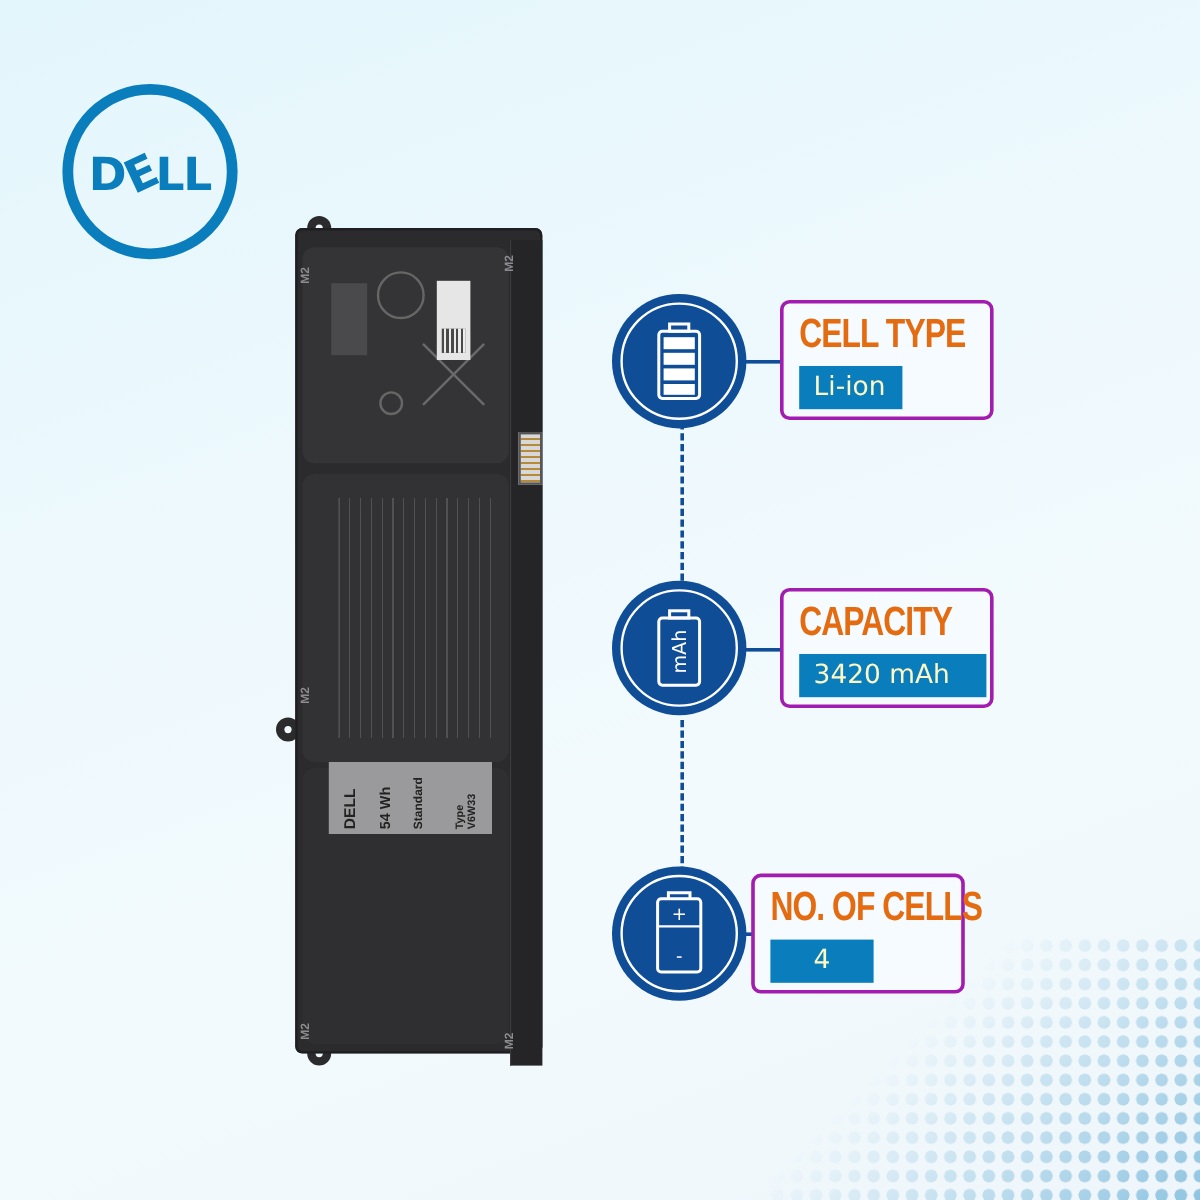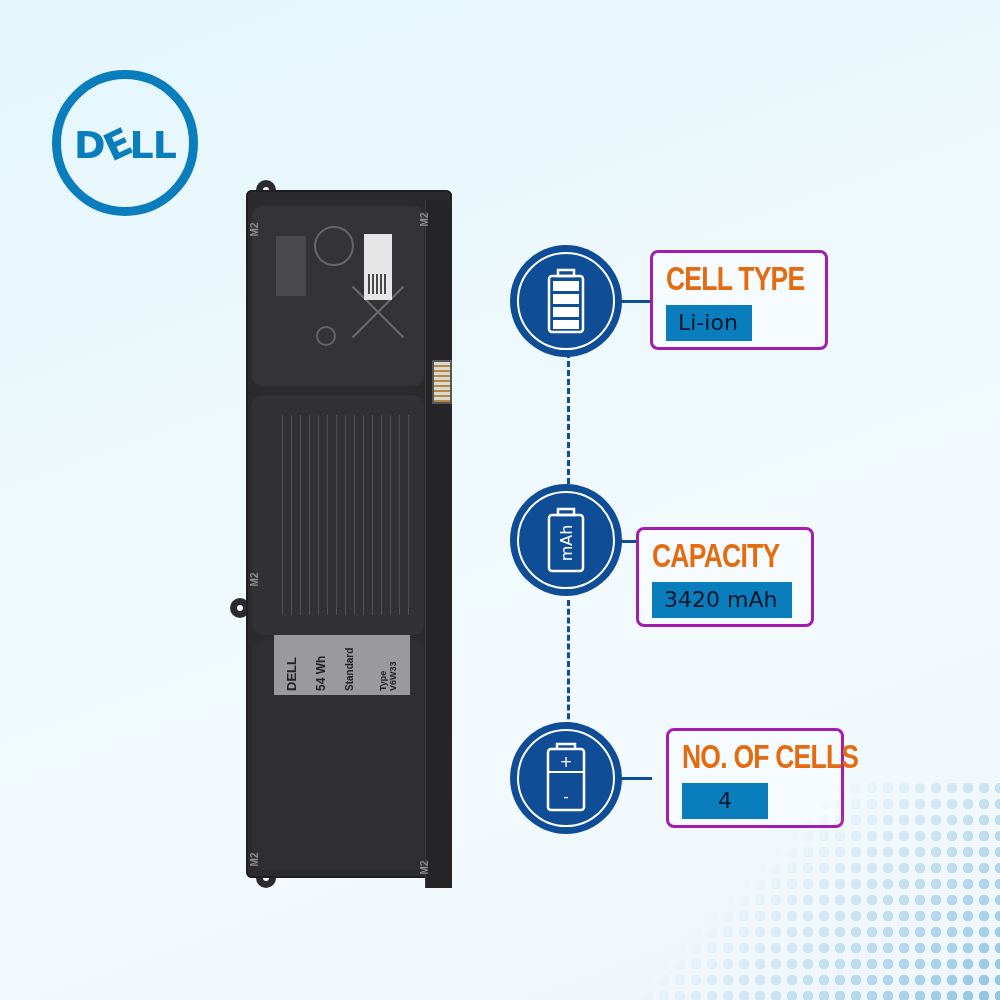--- a/index.html
+++ b/index.html
@@ -37,21 +37,21 @@
   .txtlines{position:absolute;left:30px;top:230px;width:130px;height:150px;
     background:repeating-linear-gradient(90deg,rgba(140,140,145,.35) 0 1px,transparent 1px 9px);}
   
   .vline{left:567px;width:0;border-left:3px dashed #0f4d96;}
   .hline{height:3px;background:#0f4d96;}
   .circle{width:112px;height:112px;border-radius:50%;background:#0f4d96;box-sizing:border-box;}
   .circle .ring{position:absolute;left:7px;top:7px;right:7px;bottom:7px;border:2px solid #fff;border-radius:50%;}
   .card{width:178px;height:100px;border:3px solid #a21caf;border-radius:8px;background:#f5fbfe;box-sizing:border-box;}
   .card .title{position:absolute;left:13px;top:6px;color:#e46b10;font-family:"Liberation Sans",sans-serif;
     font-weight:bold;font-size:34px;letter-spacing:-1px;transform:scaleX(.78);transform-origin:left top;white-space:nowrap;}
-  .card .val{position:absolute;left:13px;top:52px;height:36px;background:#0a7dbc;color:#0f172a;
+  .card .val{position:absolute;left:13px;top:52px;height:36px;background:#0a7dbc;color:#fef9c3;
     font-family:"DejaVu Sans",sans-serif;font-size:22px;line-height:36px;padding:0 12px;box-sizing:border-box;}
   .icon-svg{position:absolute;left:0;top:0;}
   
   .dots{right:0;bottom:0;width:360px;height:220px;
     background-image:radial-gradient(circle,#8fc4e0 45%,transparent 48%);
     background-size:16px 16px;
     -webkit-mask-image:linear-gradient(135deg,transparent 35%,#000 100%);
     mask-image:linear-gradient(135deg,transparent 35%,#000 100%);}
 </style>
 </head>
@@ -119,33 +119,33 @@
 </div>
 
 <div class="abs circle" style="left:510px;top:484px;">
   <div class="ring"></div>
   <svg class="icon-svg" width="112" height="112" viewBox="0 0 112 112">
     <rect x="48" y="25" width="16" height="6" fill="none" stroke="#fff" stroke-width="2.5"></rect>
     <rect x="39" y="31" width="34" height="56" rx="3" fill="none" stroke="#fff" stroke-width="2.5"></rect>
     <text x="0" y="0" fill="#fff" font-family="DejaVu Sans, sans-serif" font-size="16" text-anchor="middle" transform="translate(62 59) rotate(-90)">mAh</text>
   </svg>
 </div>
-<div class="abs card" style="left:636px;top:490px;margin-top:37px;">
+<div class="abs card" style="left:650px;top:490px;">
   <span class="title">CAPACITY</span>
-  <span class="val" style="width:140px;">3420 mAh</span>
+  <span class="val" style="width:156px;">3420 mAh</span>
 </div>
 
 <div class="abs circle" style="left:510px;top:722px;">
   <div class="ring"></div>
   <svg class="icon-svg" width="112" height="112" viewBox="0 0 112 112">
     <path d="M47 27 v-5 h18 v5" fill="none" stroke="#fff" stroke-width="2.5"></path>
     <rect x="38" y="27" width="36" height="61" rx="3" fill="none" stroke="#fff" stroke-width="2.5"></rect>
     <line x1="38" y1="50" x2="74" y2="50" stroke="#fff" stroke-width="2"></line>
     <text x="56" y="45" fill="#fff" font-family="DejaVu Sans, sans-serif" font-size="15" text-anchor="middle">+</text>
     <text x="56" y="80" fill="#fff" font-family="DejaVu Sans, sans-serif" font-size="15" text-anchor="middle">-</text>
   </svg>
 </div>
-<div class="abs card" style="left:666px;top:728px;padding-left:28px;">
+<div class="abs card" style="left:626px;top:728px;padding-left:28px;">
   <span class="title">NO. OF CELLS</span>
   <span class="val" style="width:86px;text-align:center;">4</span>
 </div>
 
 <div class="abs dots"></div>
 
 </body></html>

